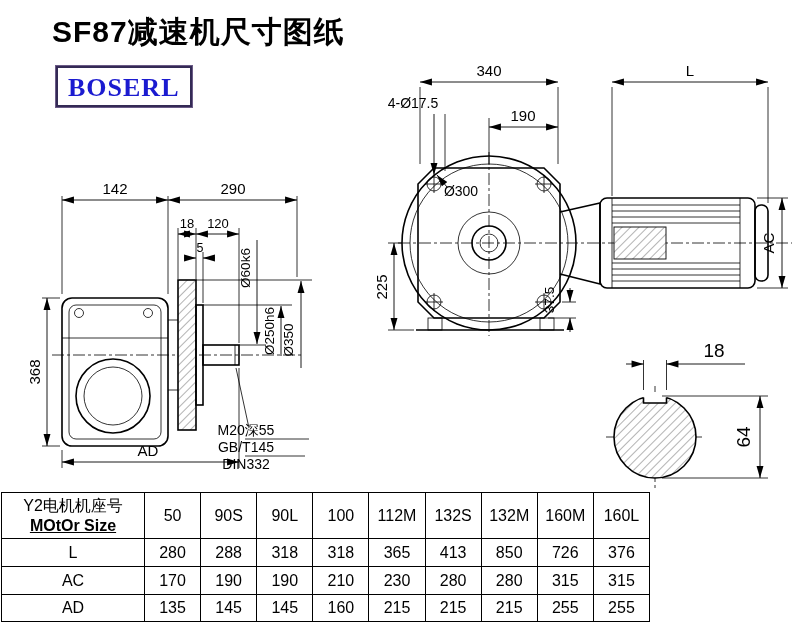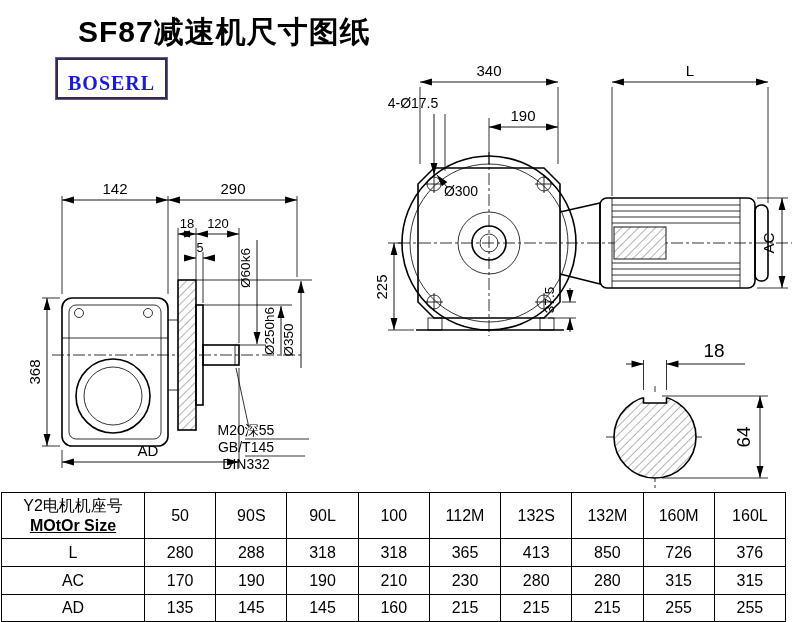--- a/index.html
+++ b/index.html
@@ -1,35 +1,35 @@
 <!DOCTYPE html>
 <html><head>
 <meta charset="utf-8">
 <style>
   html,body{margin:0;padding:0;background:#e8e8e8;}
   .stage{position:relative;width:800px;height:622px;background:#ffffff;overflow:hidden;
          font-family:"Liberation Sans",sans-serif;}
   .page-title{position:absolute;left:52px;top:12px;font-size:30px;font-weight:700;color:#000;
-              letter-spacing:1px;white-space:nowrap;margin-left:26px;}
-  .brand{position:absolute;left:56px;top:58px;border:2px solid #342a55;outline:1px solid #6a5a86;
-         padding:12px 10px 2px 10px;background:#fff;color:#1b1bd0;font-family:"Liberation Serif",serif;
-         font-size:20px;font-weight:700;letter-spacing:1px;}
+              letter-spacing:1px;white-space:nowrap;}
+  .brand{position:absolute;left:56px;top:66px;border:2px solid #342a55;outline:1px solid #6a5a86;
+         padding:5px 10px 2px 10px;background:#fff;color:#1b1bd0;font-family:"Liberation Serif",serif;
+         font-size:26px;font-weight:700;letter-spacing:1px;}
   svg{position:absolute;left:0;top:0;}
   svg text{font-family:"Liberation Sans",sans-serif;fill:#000;font-size:15px;text-anchor:middle;}
   .thick{stroke:#000;stroke-width:1.6;fill:none;}
   .thin{stroke:#000;stroke-width:0.8;fill:none;}
   .dim{stroke:#000;stroke-width:0.9;fill:none;}
   .cl{stroke:#000;stroke-width:0.8;fill:none;stroke-dasharray:12 3 3 3;}
   .ts{font-size:13px;}
   .tvs{font-size:12.5px;}
   .tr{font-size:13.5px;}
   .tm{font-size:14px;}
   .tb{font-size:19px;}
   .hatched{fill:url(#hatch);stroke:#000;stroke-width:1.6;}
-  .dimtable{position:absolute;left:1px;top:492px;width:785px;border-collapse:collapse;
+  .dimtable{position:absolute;left:1px;top:492px;width:649px;border-collapse:collapse;
             table-layout:fixed;background:#fff;}
   .dimtable td{border:1px solid #000;text-align:center;font-size:16px;color:#000;padding:0;
                vertical-align:middle;}
   .hc1{font-size:15px;line-height:1.25;}
   .ul{text-decoration:underline;font-weight:bold;}
 </style>
 </head>
 <body>
 
 <div class="stage">

